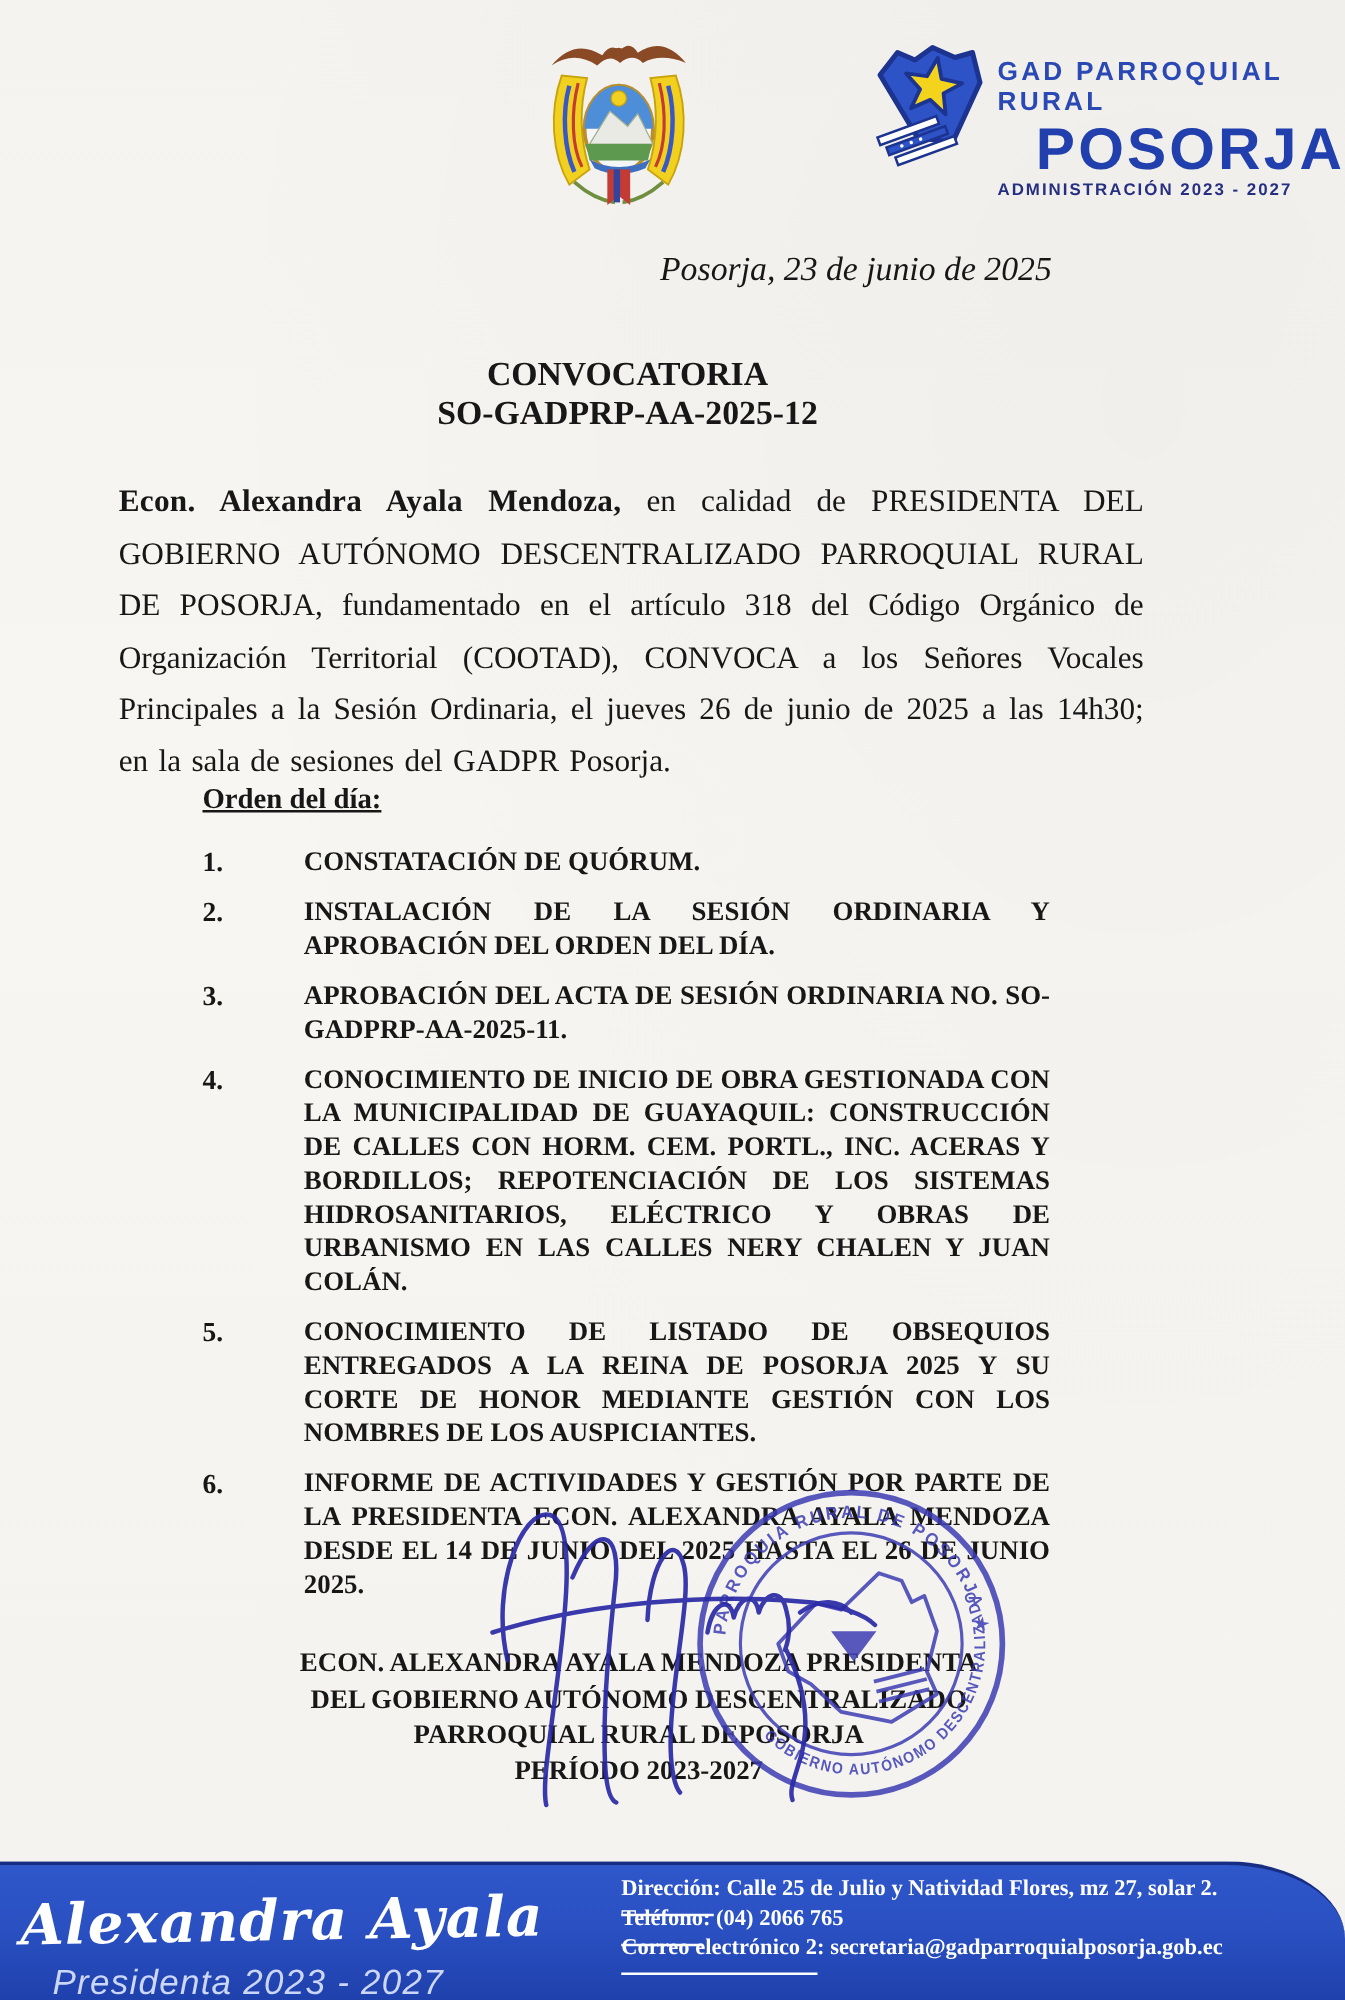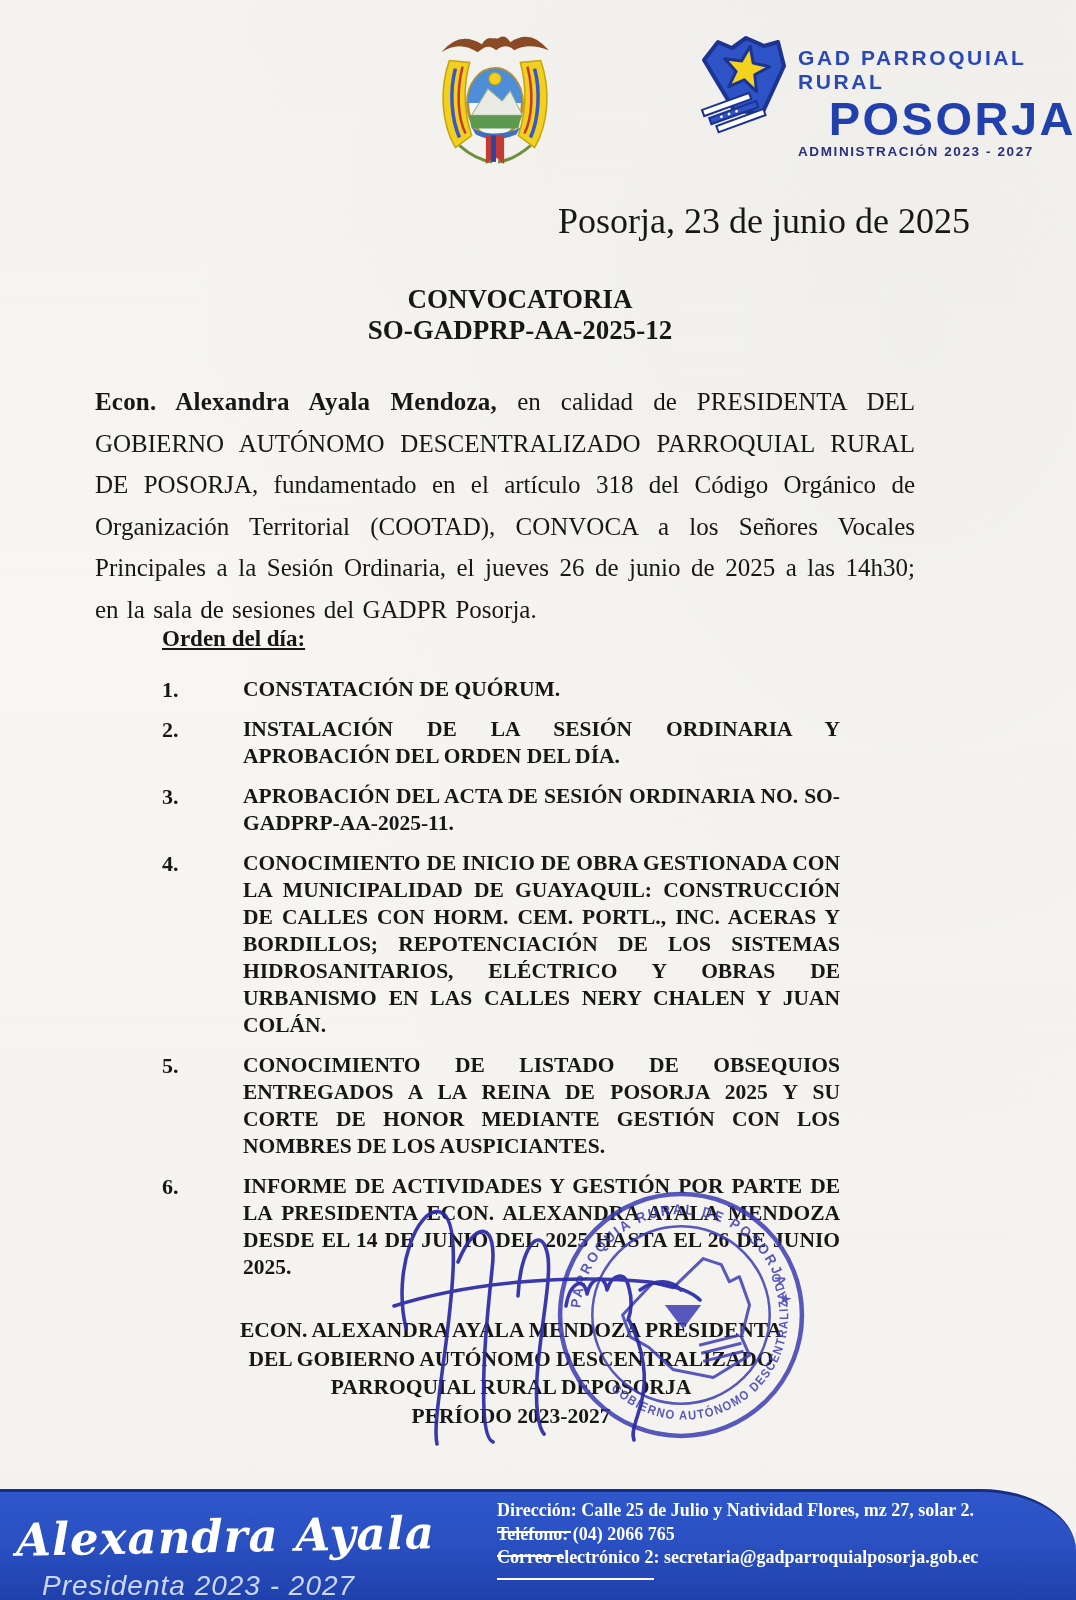--- a/index.html
+++ b/index.html
@@ -14,22 +14,22 @@
   }
   
   .coat{position:absolute;left:428px;top:26px;width:134px;height:142px;}
   .logo{position:absolute;left:694px;top:30px;display:flex;align-items:flex-start;}
   .logo-shield{width:100px;height:115px;flex:0 0 auto;}
   .logo-text{margin-left:4px;margin-top:16px;font-family:"Liberation Sans",sans-serif;}
   .logo-line1{font-size:21px;font-weight:bold;letter-spacing:2.6px;color:#2a49b4;}
   .logo-name{font-size:47px;font-weight:bold;letter-spacing:2.5px;color:#2140ad;line-height:50px;text-align:right;}
   .logo-line2{font-size:13.5px;font-weight:bold;letter-spacing:1.6px;color:#272f80;}
   
-  .date-line{position:absolute;left:558px;top:200px;font-size:36px;}
-  .doc-title{position:absolute;left:320px;top:284px;width:400px;text-align:center;
+  .date-line{position:absolute;left:528px;top:200px;font-size:27px;font-style:italic;}
+  .doc-title{position:absolute;left:302px;top:284px;width:400px;text-align:center;
     font-weight:bold;font-size:27px;line-height:31px;}
   
   .intro{position:absolute;left:95px;top:356px;width:820px;font-size:25px;
     line-height:41.5px;text-align:justify;word-spacing:2px;}
   .intro b{letter-spacing:0.2px;}
   
   .agenda-heading{position:absolute;left:162px;top:626px;font-size:23px;font-weight:bold;text-decoration:underline;}
   .agenda{position:absolute;left:162px;top:676px;width:678px;list-style:none;margin:0;padding:0;}
   .agenda li{display:flex;margin-bottom:13px;}
   .agenda .num{flex:0 0 36px;font-weight:bold;font-size:22px;line-height:27px;}

